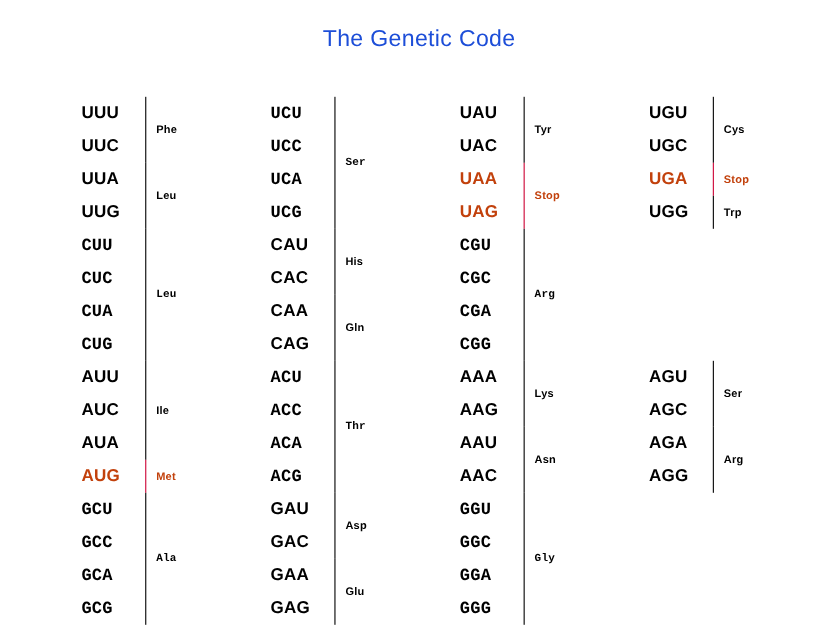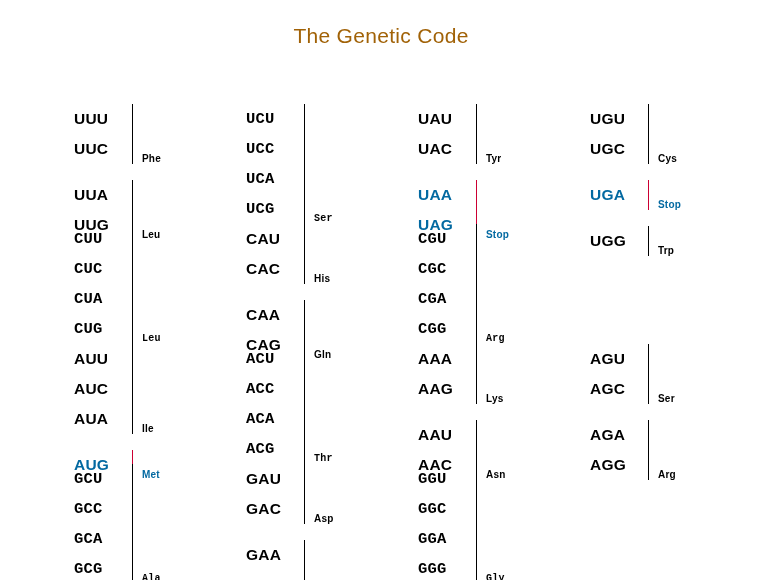--- a/index.html
+++ b/index.html
@@ -18,21 +18,21 @@
 
   #page-title {
     position: absolute;
     top: 24px;
     left: 0;
     width: 762px;
     text-align: center;
     font-size: 21px;
     font-weight: 400;
     letter-spacing: 0.3px;
-    color: #a16207;
+    color: #1d4ed8;
   }
 
   #code-table {
     position: absolute;
     top: 88px;
     left: 74px;
     width: 690px;
   }
 
   .table-row {
@@ -45,22 +45,21 @@
     width: 172px;
     position: relative;
     display: flex;
     flex-direction: column;
   }
 
   
   .codon-group {
     display: flex;
     flex-direction: row;
-    align-items: flex-end;
-    margin-top: 16px;
+    align-items: center;
   }
 
   .codon-stack {
     display: flex;
     flex-direction: column;
     width: 56px;
     flex: none;
   }
 
   .codon {
@@ -80,21 +79,21 @@
     align-self: stretch;
   }
 
   .aa-label {
     font-size: 10px;
     font-weight: 700;
     letter-spacing: 0.2px;
     white-space: nowrap;
   }
 
-  .red { color: #0369a1; }
+  .red { color: #c2410c; }
   .bar-red { background: #cc0033; }
 
   
   .g1 { height: 30px; }
   .g2 { height: 60px; }
   .g3 { height: 90px; }
   .g4 { height: 120px; font-family: Liberation Mono, monospace; }
 </style>
 </head>
 <body>

